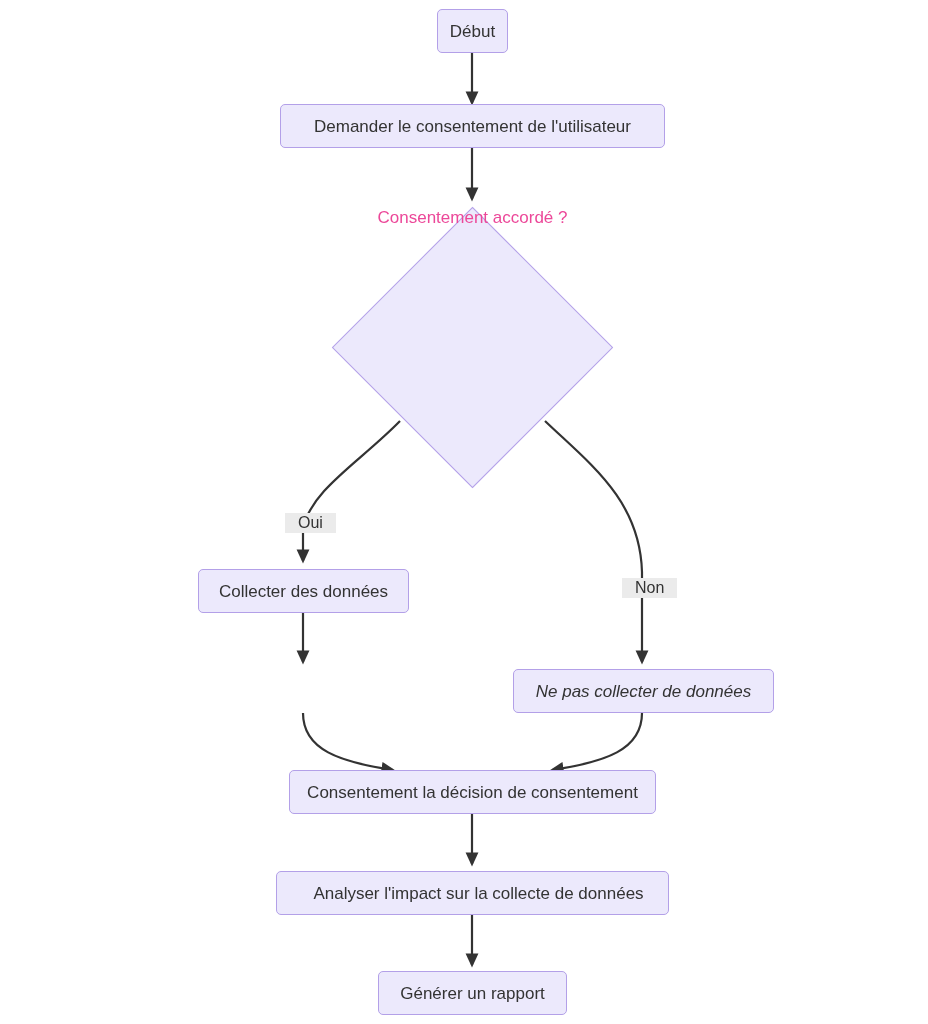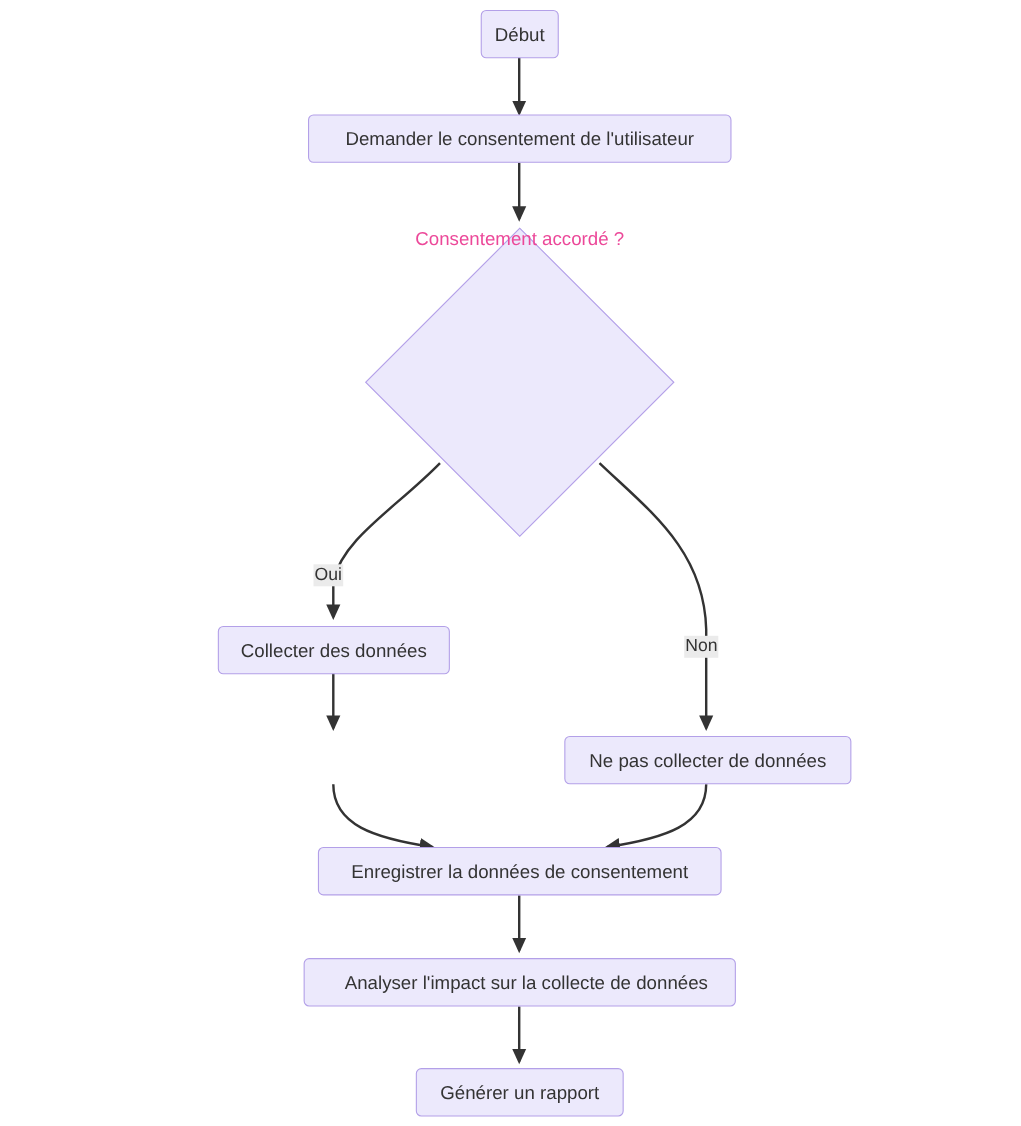--- a/index.html
+++ b/index.html
@@ -56,21 +56,21 @@
   .diamond-label {
     position: relative;
     z-index: 2;
   }
   .edge-label {
     position: absolute;
     background: #ebebeb;
     color: #333333;
     font-size: 16px;
     line-height: 1.15;
-    padding: 1px 1px;
+    padding: 1px 13px;
     white-space: nowrap;
   }
 </style>
 </head>
 <body>
 
 <div id="flow">
 
   <svg width="928" height="1024" style="position:absolute;top:0;left:0;">
     <defs>
@@ -117,26 +117,26 @@
 
   <div class="edge-label" style="left:622px; top:578px;">
     <span>Non</span>
   </div>
 
   <div class="node-box" style="left:198px; top:569px; width:211px; height:44px;">
     <span>Collecter des données</span>
   </div>
 
 
-  <div class="node-box" style="left:513px; top:669px; width:261px; height:44px;">
+  <div class="node-box" style="left:513px; top:669px; width:261px; height:44px;font-style:italic;">
     <span>Ne pas collecter de données</span>
   </div>
 
   <div class="node-box" style="left:289px; top:770px; width:367px; height:44px;">
-    <span>Enregistrer la données de consentement</span>
+    <span>Consentement la décision de consentement</span>
   </div>
 
   <div class="node-box" style="left:276px; top:871px; width:393px; height:44px;padding-left:12px;">
     <span>Analyser l'impact sur la collecte de données</span>
   </div>
 
   <div class="node-box" style="left:378px; top:971px; width:189px; height:44px;">
     <span>Générer un rapport</span>
   </div>
 

